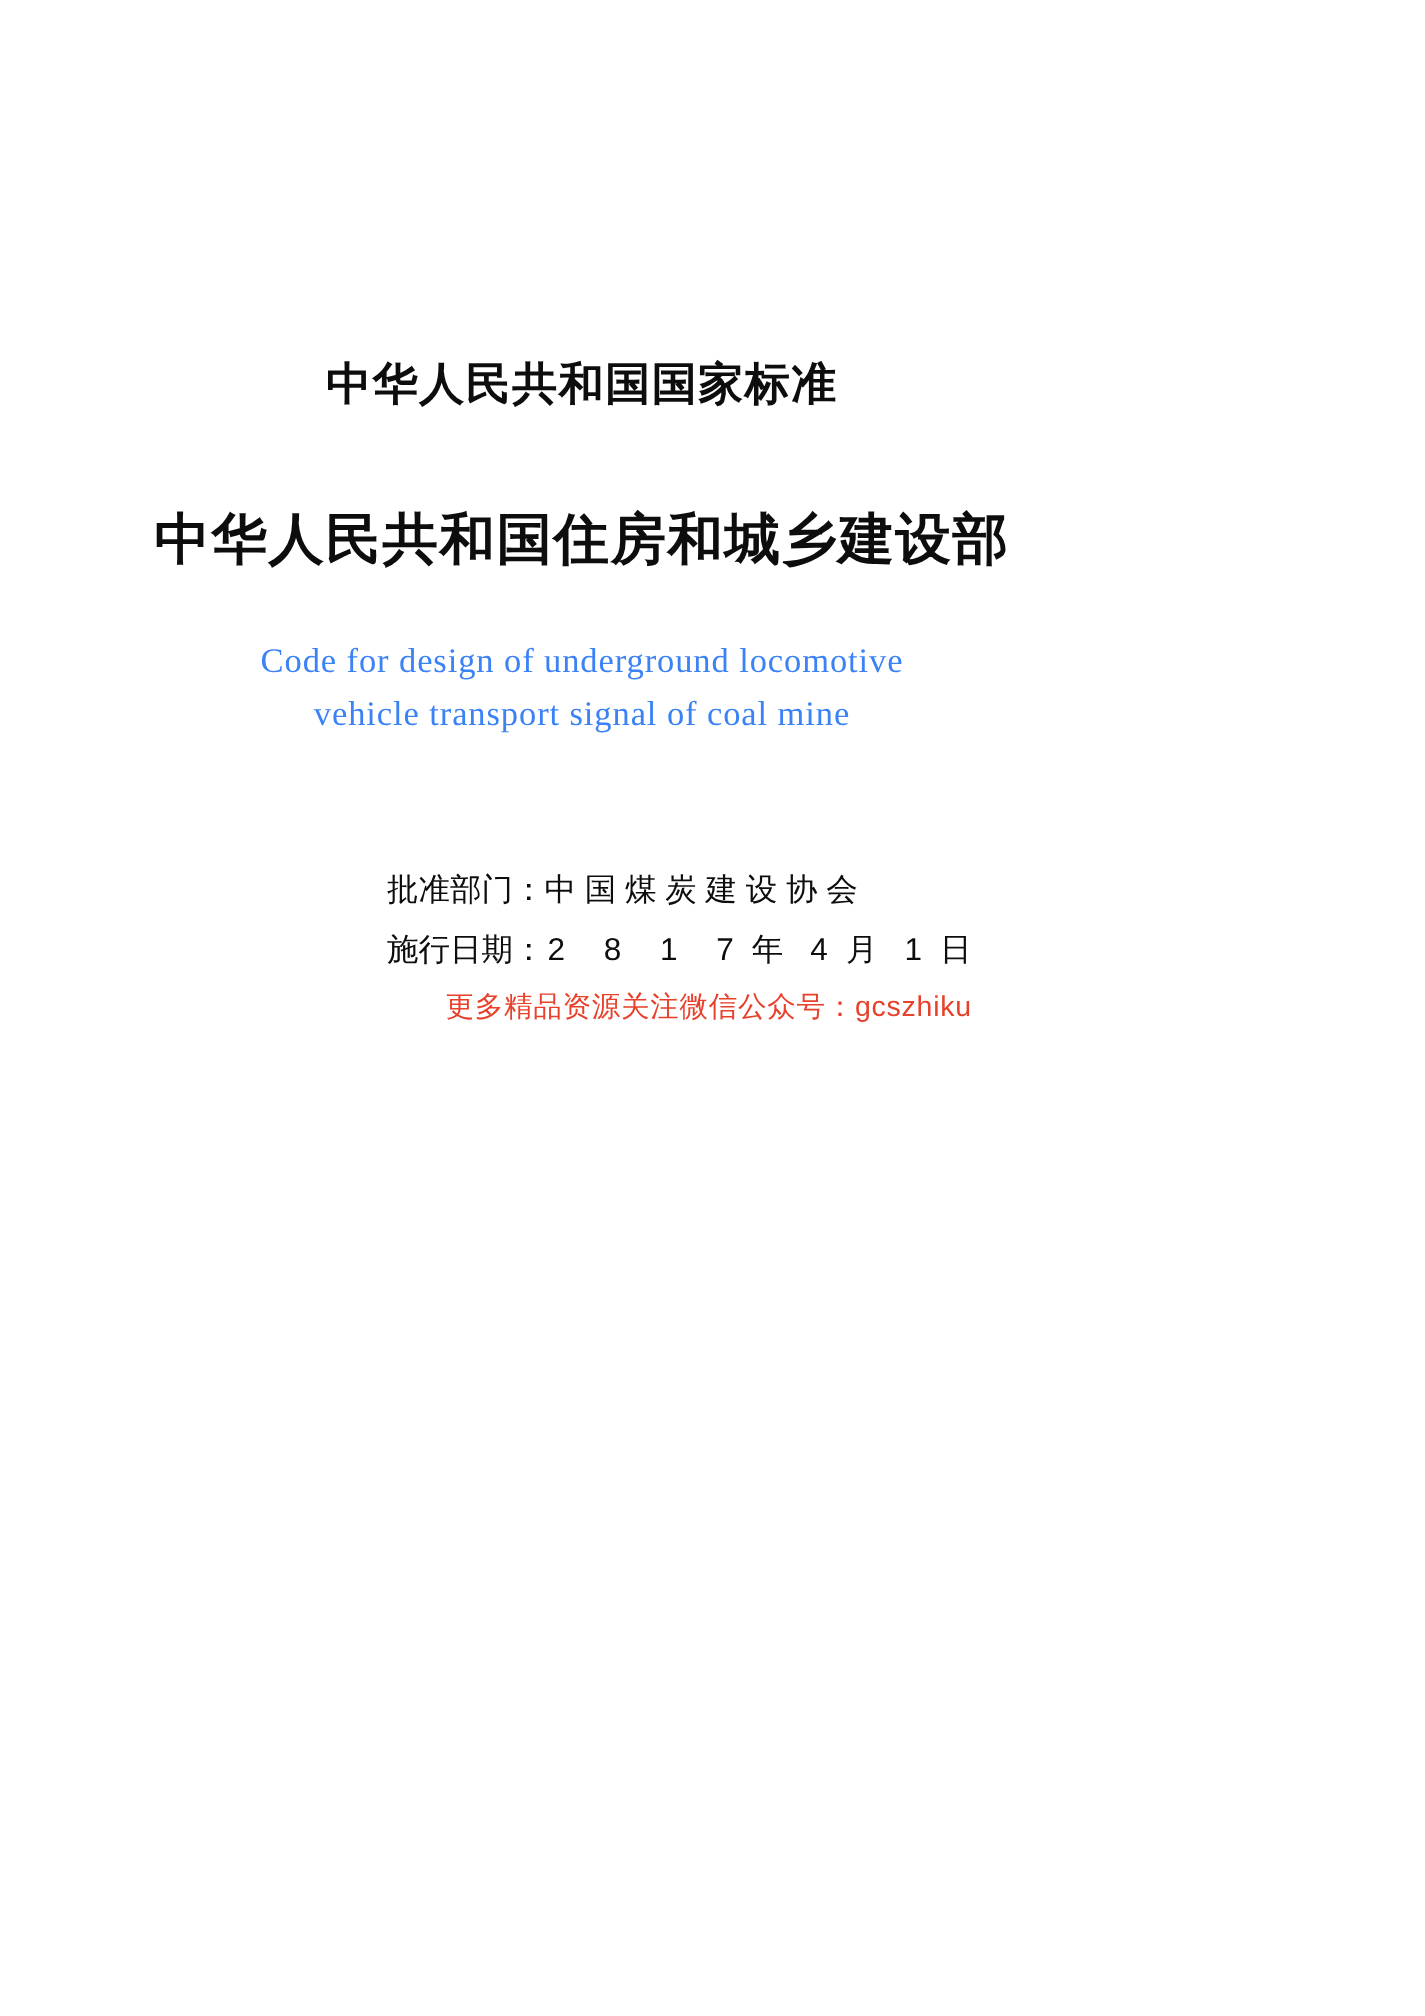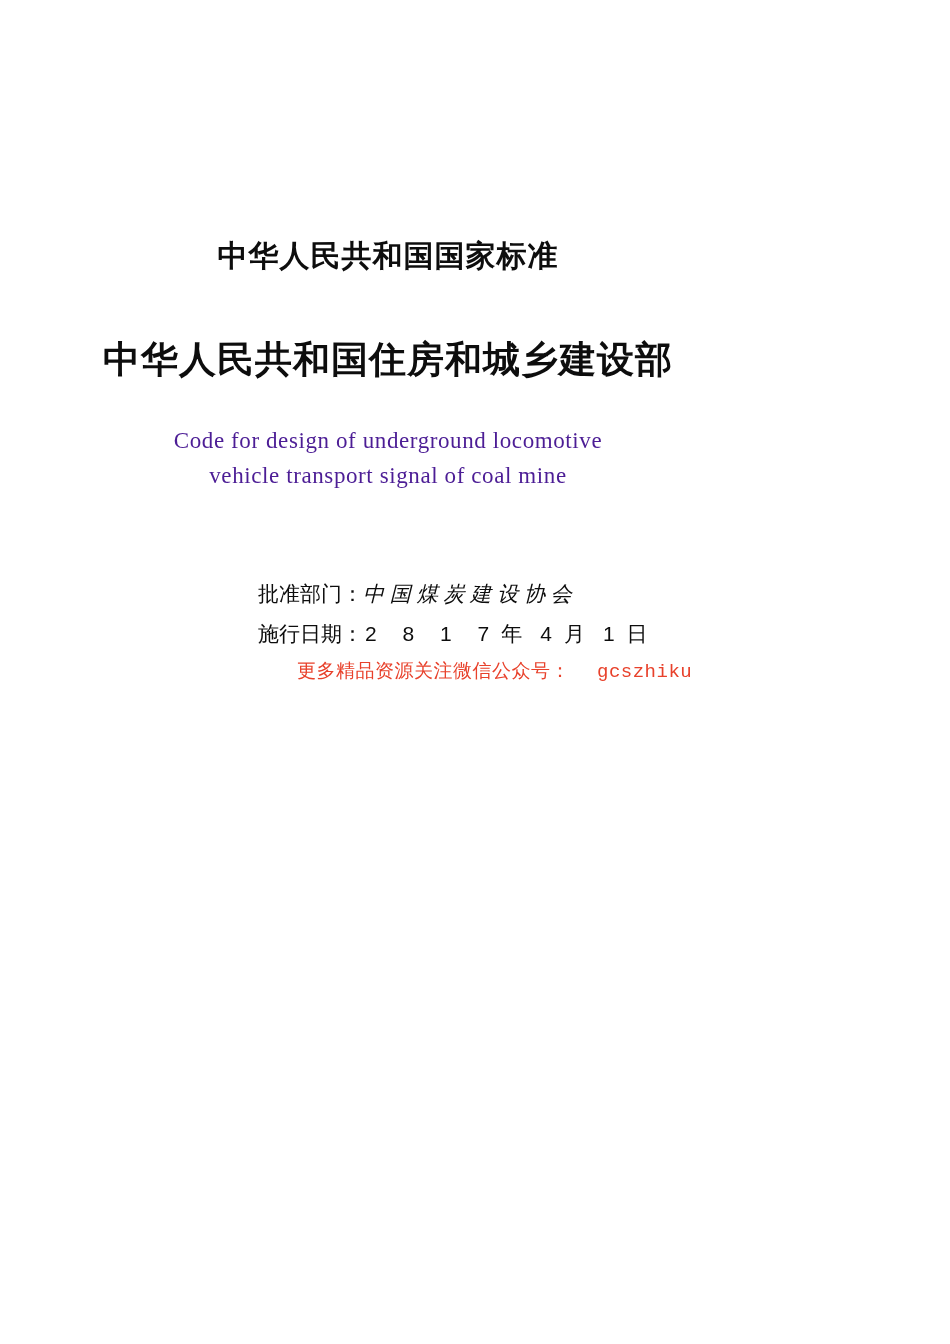--- a/index.html
+++ b/index.html
@@ -40,21 +40,21 @@
     font-size: 37px;
     letter-spacing: 1px;
     color: #0d0d0d;
   }
 
   .std-name-en {
     margin-top: 38px;
     font-family: "Liberation Serif", serif;
     font-size: 23px;
     line-height: 35px;
-    color: #4c1d95;
+    color: #3b82f6;
     letter-spacing: 0.6px;
   }
   .std-name-en .en-line {
     display: block;
   }
 
   .std-code {
     margin-top: 32px;
     font-family: "Liberation Serif", serif;
     font-weight: bold;
@@ -76,21 +76,20 @@
   .meta-row {
     display: block;
     white-space: nowrap;
     margin-bottom: 8px;
   }
   .meta-label {
     letter-spacing: 0px;
   }
   .meta-value {
     letter-spacing: 0px;
-    font-style: italic;
   }
   .date-row {
     display: flex;
     align-items: flex-end;
     white-space: nowrap;
   }
   .date-row .num {
     letter-spacing: 10px;
     padding-left: 2px;
   }
@@ -105,22 +104,21 @@
     position: absolute;
     left: 297px;
     top: 658px;
     font-family: "Liberation Sans", sans-serif;
     font-size: 19px;
     color: #e8412b;
     white-space: nowrap;
     letter-spacing: 0.5px;
   }
   .watermark .wm-id {
-    font-family: Liberation Mono, monospace;
-    margin-left: 27px;
+    font-family: Liberation Sans, sans-serif;
   }
 </style>
 </head>
 <body>
 
 <div class="page">
 
   <div class="title-block">
     <div class="std-authority">中华人民共和国国家标准</div>
 

